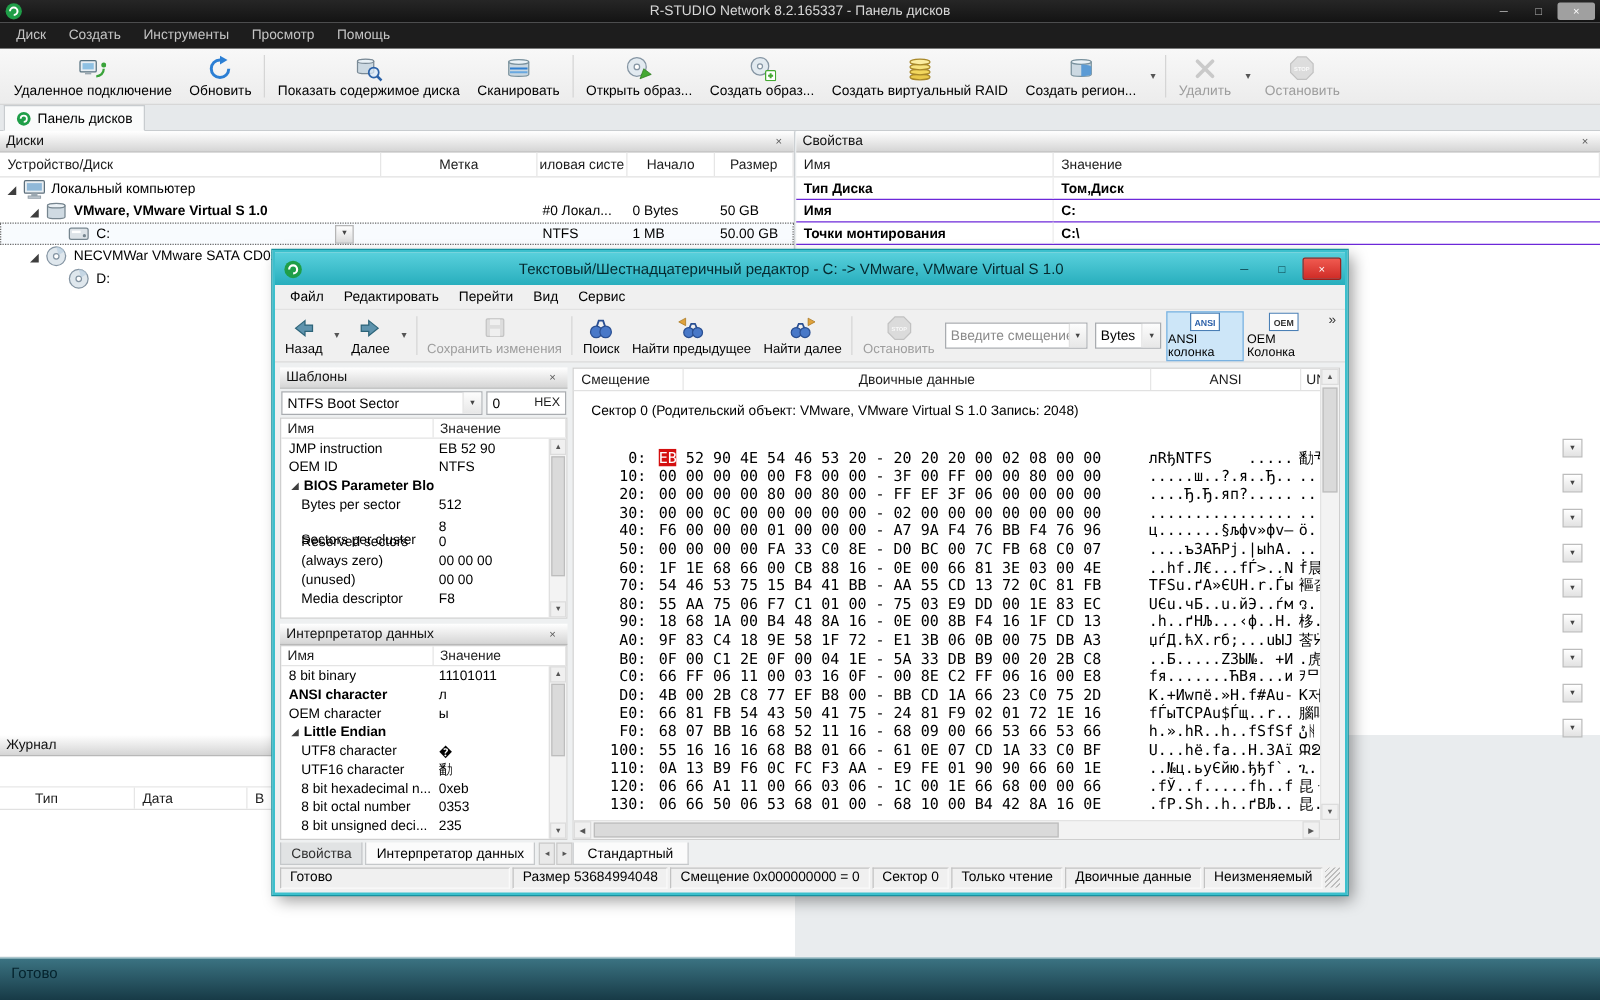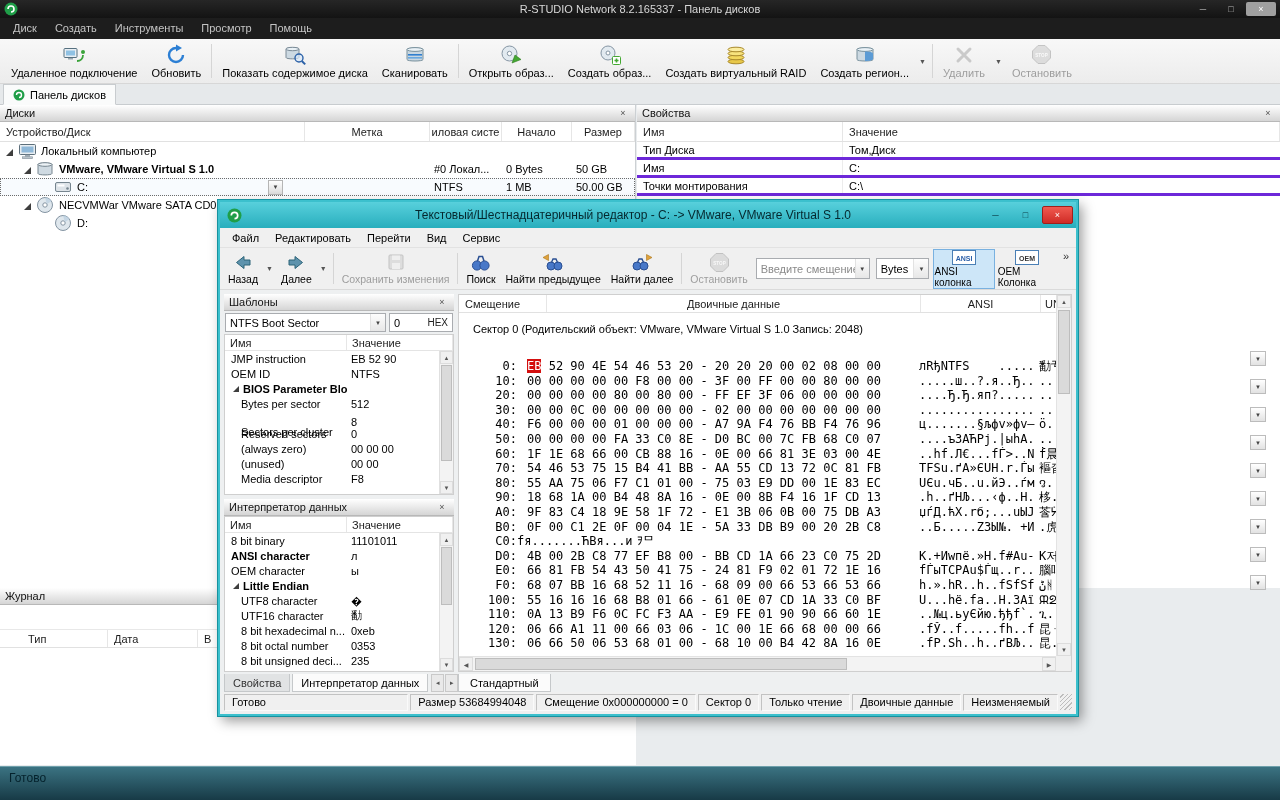--- a/index.html
+++ b/index.html
@@ -45,21 +45,21 @@
   .nm.b { font-weight:bold; }
   .expander { width:11px; height:11px; position:relative; flex:none; margin-right:1px; }
   .expander::after { content:""; position:absolute; right:2px; bottom:1px; border-style:solid; border-width:0 0 7px 7px; border-color:transparent transparent #3e3e3e transparent; }
   .exp-sp { width:12px; flex:none; }
   .row-icon { width:22px; display:flex; justify-content:center; flex:none; margin-right:3px; }
   .row-combo { margin-left:auto; margin-right:22px; width:15px; height:15px; border:1px solid #b5b5b5; background:linear-gradient(#fefefe,#dcdcdc); font-size:6px; color:#444; display:flex; align-items:center; justify-content:center; }
 
   .pcols, .prop-row { display:grid; grid-template-columns:206px 1fr; }
   .pcols { height:20px; border-bottom:1px solid #e1e1e1; }
   .pcols .hc { justify-content:flex-start; padding-left:6px; }
-  .prop-row { height:18px; align-items:center; border-bottom:3px solid #6d28d9; }
+  .prop-row { height:18px; align-items:center; border-bottom:1px solid #6d28d9;font-weight:bold; }
   .prop-row div { padding-left:6px; overflow:hidden; white-space:nowrap; }
   .prop-row div:first-child { border-right:1px solid #ececec; height:100%; display:flex; align-items:center; }
   .pv-combo { position:absolute; right:14px; width:16px; height:15px; background:linear-gradient(#ffffff,#e2e2e2); border:1px solid #bcbcbc; color:#444; font-size:6px; display:flex; align-items:center; justify-content:center; }
 
   .log-gap { height:24px; }
   .lcols { display:grid; grid-template-columns:108px 90px 1fr; height:19px; border-top:1px solid #e8e8e8; border-bottom:1px solid #e1e1e1; }
   .lcols .hc { justify-content:flex-start; padding-left:6px; }
   .lcols .hc:first-child { padding-left:28px; }
 
   .mw-status { position:absolute; left:0; right:0; top:766px; height:34px; background:linear-gradient(#3b7382,#173a46); border-top:1px solid #6fa0ab; color:#04222c; font-size:12px; padding:4px 9px; }
@@ -703,21 +703,21 @@
         <div class="hex-row"><div class="c-off">20:</div><div class="c-hex">00 00 00 00 80 00 80 00 - FF EF 3F 06 00 00 00 00</div><div class="c-ansi">....Ђ.Ђ.яп?.....</div><div class="c-uni">..</div></div>
         <div class="hex-row"><div class="c-off">30:</div><div class="c-hex">00 00 0C 00 00 00 00 00 - 02 00 00 00 00 00 00 00</div><div class="c-ansi">................</div><div class="c-uni">..</div></div>
         <div class="hex-row"><div class="c-off">40:</div><div class="c-hex">F6 00 00 00 01 00 00 00 - A7 9A F4 76 BB F4 76 96</div><div class="c-ansi">ц.......§љфv»фv–</div><div class="c-uni">ö.</div></div>
         <div class="hex-row"><div class="c-off">50:</div><div class="c-hex">00 00 00 00 FA 33 C0 8E - D0 BC 00 7C FB 68 C0 07</div><div class="c-ansi">....ъ3АЋРј.|ыhА.</div><div class="c-uni">..</div></div>
         <div class="hex-row"><div class="c-off">60:</div><div class="c-hex">1F 1E 68 66 00 CB 88 16 - 0E 00 66 81 3E 03 00 4E</div><div class="c-ansi">..hf.Л€...fЃ&gt;..N</div><div class="c-uni">ḟ晨</div></div>
         <div class="hex-row"><div class="c-off">70:</div><div class="c-hex">54 46 53 75 15 B4 41 BB - AA 55 CD 13 72 0C 81 FB</div><div class="c-ansi">TFSu.ґA»ЄUН.r.Ѓы</div><div class="c-uni">䙔畓</div></div>
         <div class="hex-row"><div class="c-off">80:</div><div class="c-hex">55 AA 75 06 F7 C1 01 00 - 75 03 E9 DD 00 1E 83 EC</div><div class="c-ansi">UЄu.чБ..u.йЭ..ѓм</div><div class="c-uni">꩕.</div></div>
         <div class="hex-row"><div class="c-off">90:</div><div class="c-hex">18 68 1A 00 B4 48 8A 16 - 0E 00 8B F4 16 1F CD 13</div><div class="c-ansi">.h..ґHЉ...‹ф..Н.</div><div class="c-uni">栘.</div></div>
         <div class="hex-row"><div class="c-off">A0:</div><div class="c-hex">9F 83 C4 18 9E 58 1F 72 - E1 3B 06 0B 00 75 DB A3</div><div class="c-ansi">џѓД.ћX.rб;...uЫЈ</div><div class="c-uni">莟ᣄ</div></div>
         <div class="hex-row"><div class="c-off">B0:</div><div class="c-hex">0F 00 C1 2E 0F 00 04 1E - 5A 33 DB B9 00 20 2B C8</div><div class="c-ansi">..Б.....Z3Ы№. +И</div><div class="c-uni">.⻁</div></div>
-        <div class="hex-row"><div class="c-off">C0:</div><div class="c-ansi">fя.......ЋВя...и</div><div class="c-uni">ｦᄆ</div></div>
+        <div class="hex-row"><div class="c-off">C0:</div><div class="c-hex">66 FF 06 11 00 03 16 0F - 00 8E C2 FF 06 16 00 E8</div><div class="c-ansi">fя.......ЋВя...и</div><div class="c-uni">ｦᄆ</div></div>
         <div class="hex-row"><div class="c-off">D0:</div><div class="c-hex">4B 00 2B C8 77 EF B8 00 - BB CD 1A 66 23 C0 75 2D</div><div class="c-ansi">K.+Иwпё.»Н.f#Аu-</div><div class="c-uni">K저</div></div>
         <div class="hex-row"><div class="c-off">E0:</div><div class="c-hex">66 81 FB 54 43 50 41 75 - 24 81 F9 02 01 72 1E 16</div><div class="c-ansi">fЃыTCPAu$Ѓщ..r..</div><div class="c-uni">腦哻</div></div>
         <div class="hex-row"><div class="c-off">F0:</div><div class="c-hex">68 07 BB 16 68 52 11 16 - 68 09 00 66 53 66 53 66</div><div class="c-ansi">h.».hR..h..fSfSf</div><div class="c-uni">ݨᚻ</div></div>
         <div class="hex-row"><div class="c-off">100:</div><div class="c-hex">55 16 16 16 68 B8 01 66 - 61 0E 07 CD 1A 33 C0 BF</div><div class="c-ansi">U...hё.fa..Н.3Аї</div><div class="c-uni">ᙕᘖ</div></div>
         <div class="hex-row"><div class="c-off">110:</div><div class="c-hex">0A 13 B9 F6 0C FC F3 AA - E9 FE 01 90 90 66 60 1E</div><div class="c-ansi">..№ц.ьуЄйю.ђђf`.</div><div class="c-uni">ጊ.</div></div>
         <div class="hex-row"><div class="c-off">120:</div><div class="c-hex">06 66 A1 11 00 66 03 06 - 1C 00 1E 66 68 00 00 66</div><div class="c-ansi">.fЎ..f.....fh..f</div><div class="c-uni">昆ᆡ</div></div>
         <div class="hex-row"><div class="c-off">130:</div><div class="c-hex">06 66 50 06 53 68 01 00 - 68 10 00 B4 42 8A 16 0E</div><div class="c-ansi">.fP.Sh..h..ґBЉ..</div><div class="c-uni">昆.</div></div>
       </div>
     <div class="vscroll">
       <div class="sbtn">▲</div>

